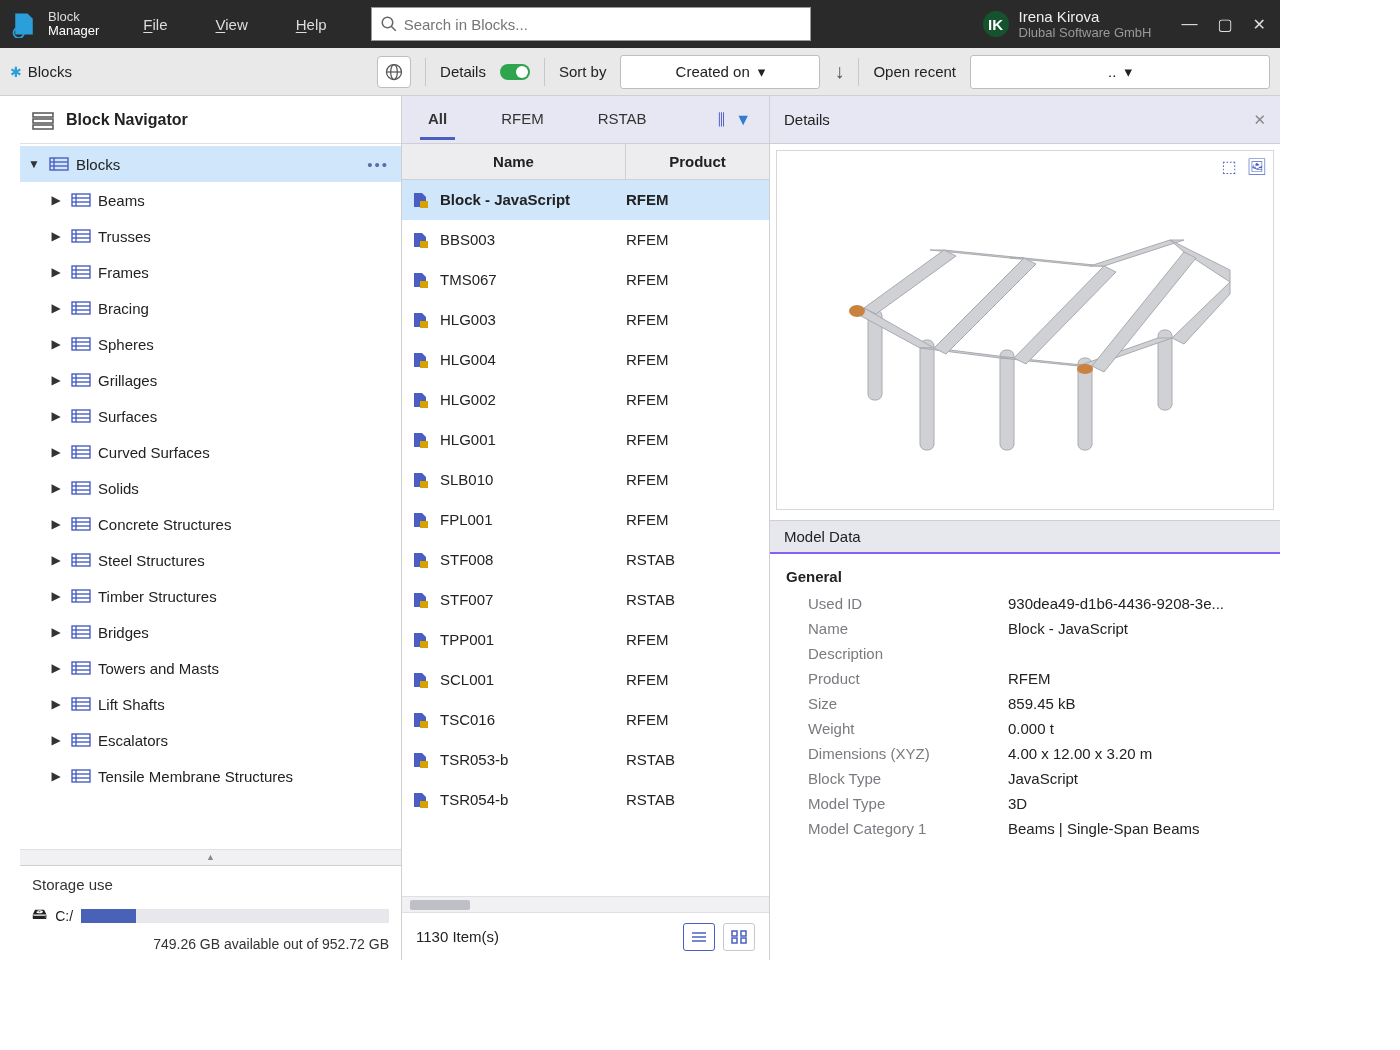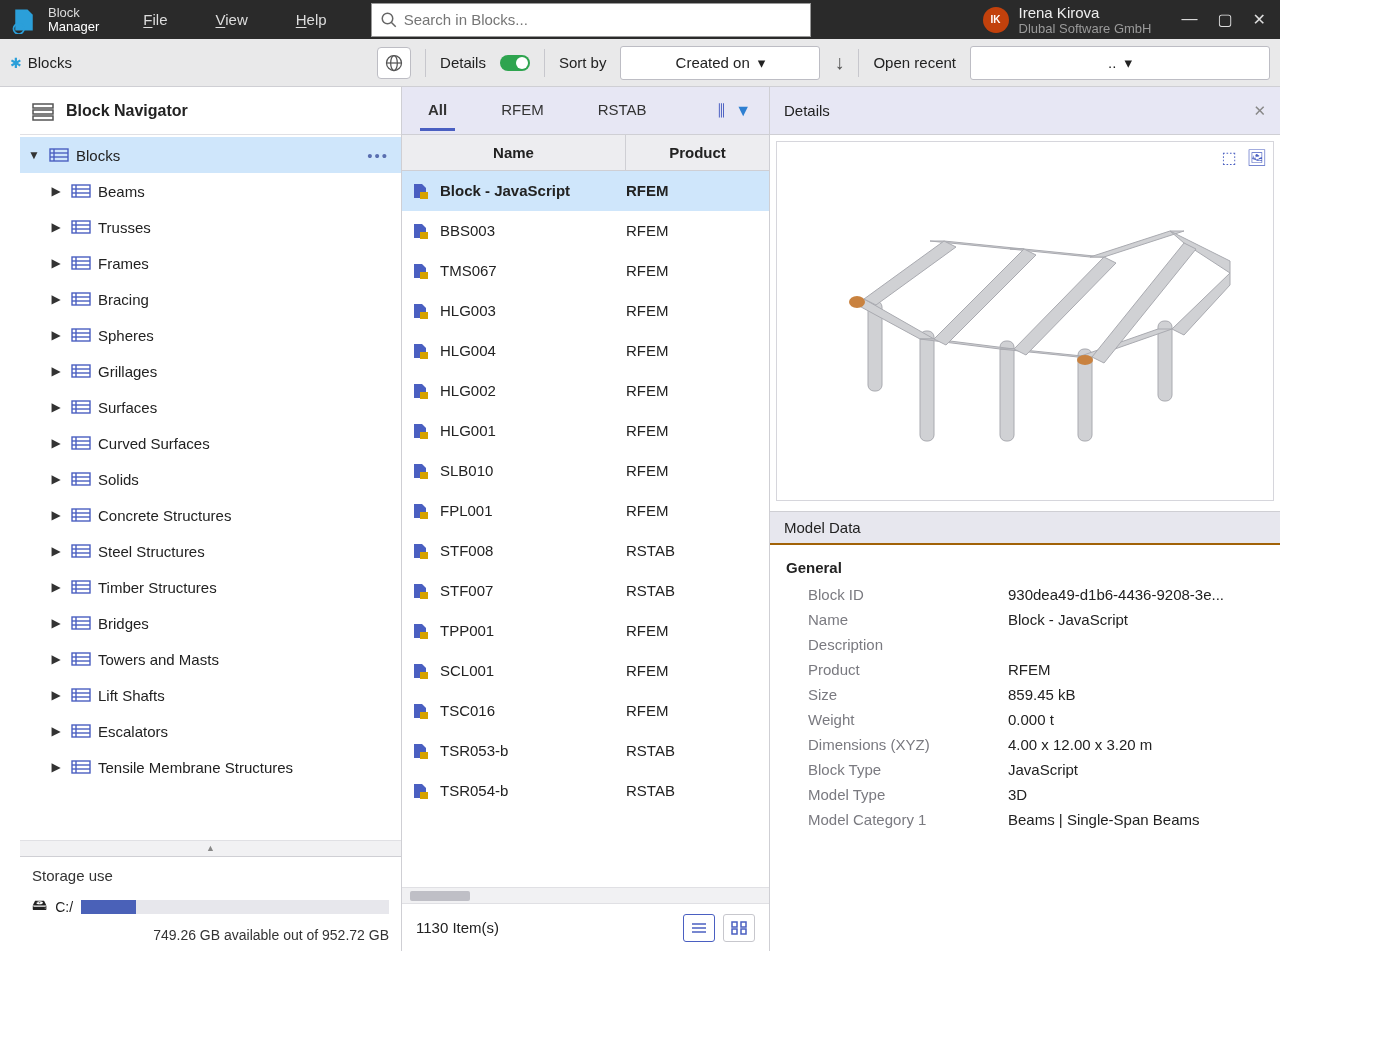--- a/index.html
+++ b/index.html
@@ -1,31 +1,31 @@
 <!DOCTYPE html>
 <html><head>
 <meta charset="utf-8">
 <style>
 *{box-sizing:border-box;margin:0;padding:0;font-family:"Segoe UI",Arial,sans-serif;}
 html,body{width:1280px;height:960px;overflow:hidden;background:#fff;color:#222;}
 
-.titlebar{height:39px;background:#2a2a2a;color:#ddd;display:flex;align-items:center;}
+.titlebar{height:48px;background:#2a2a2a;color:#ddd;display:flex;align-items:center;}
 .logo{width:48px;height:48px;display:flex;align-items:center;justify-content:center;}
 .logo svg{width:28px;height:28px;}
 .app-title{display:flex;flex-direction:column;line-height:1.05;font-size:13px;padding-right:20px;}
 .app-title .l1{color:#ddd;}
 .app-title .l2{color:#ffffff;}
 .menu{display:flex;gap:48px;padding:0 24px;font-size:15px;}
 .menu span{cursor:pointer;text-align:right;}
 .menu u{text-decoration:underline;text-underline-offset:2px;}
 .searchwrap{flex:0 0 440px;margin-left:20px;height:34px;background:#fff;display:flex;align-items:center;padding:0 8px;border:1px solid #999;}
 .searchwrap svg{width:18px;height:18px;stroke:#666;fill:none;margin-right:6px;}
 .searchwrap input{border:none;outline:none;font-size:15px;flex:1;color:#666;}
 .userblk{margin-left:auto;display:flex;align-items:center;gap:10px;padding-left:24px;}
-.avatar{width:26px;height:26px;border-radius:50%;background:#c2410c;color:#fff;font-size:10px;font-weight:600;display:flex;align-items:center;justify-content:center;}
+.avatar{width:26px;height:26px;border-radius:50%;background:#14532d;color:#fff;font-size:15px;font-weight:600;display:flex;align-items:center;justify-content:center;}
 .userblk .nm{font-size:15px;color:#eee;}
 .userblk .co{font-size:13px;color:#9a9a9a;}
 .winbtns{margin-left:30px;display:flex;gap:20px;padding-right:14px;color:#ddd;font-size:16px;}
 
 .toolbar{height:48px;background:#e9e9ea;border-bottom:1px solid #cfcfd4;display:flex;align-items:center;padding:0 10px;gap:14px;font-size:15px;}
 .toolbar .path{display:flex;align-items:center;gap:6px;}
 .toolbar .gear{color:#2b9fd9;font-size:14px;}
 .toolbar .spacer{flex:1;}
 .icobtn{width:34px;height:32px;background:#fff;border:1px solid #bdbdc4;border-radius:4px;display:flex;align-items:center;justify-content:center;}
 .sep{width:1px;height:28px;background:#c7c7cd;}
@@ -79,21 +79,21 @@
 .footer{height:48px;display:flex;align-items:center;justify-content:space-between;padding:0 14px;font-size:15px;border-top:1px solid #e0e0e4;}
 .footer .vicons{display:flex;gap:8px;}
 .vbtn{width:32px;height:28px;border:1px solid #c7c7cd;border-radius:3px;display:flex;align-items:center;justify-content:center;}
 .vbtn.active{border-color:#4a5fc1;}
 
 .right{flex:1;display:flex;flex-direction:column;min-height:0;}
 .rhdr{height:48px;background:#e7e7f4;border-bottom:1px solid #cfcfd4;display:flex;align-items:center;padding:0 14px;font-size:15px;justify-content:space-between;}
 .preview{height:360px;border:1px solid #d6d6dc;margin:6px 6px 10px 6px;background:#fff;position:relative;display:flex;align-items:center;justify-content:center;}
 .preview .picons{position:absolute;top:6px;right:6px;display:flex;gap:10px;color:#4a5fc1;font-size:16px;}
 .preview svg{width:430px;height:300px;}
-.sectionhdr{height:34px;background:#e7e7ee;border-top:1px solid #cfcfd4;border-bottom:2px solid #a16207;display:flex;align-items:center;padding:0 14px;font-size:15px;}
+.sectionhdr{height:34px;background:#e7e7ee;border-top:1px solid #cfcfd4;border-bottom:2px solid #8b5cf6;display:flex;align-items:center;padding:0 14px;font-size:15px;}
 .propscroll{flex:1;overflow-y:auto;padding:6px 0 6px 10px;}
 .grp{font-weight:700;font-size:15px;padding:8px 6px 6px;}
 .kv{display:flex;font-size:15px;padding:4px 6px 4px 28px;}
 .kv .k{width:200px;color:#7a7a80;}
 .kv .v{flex:1;color:#222;}
 
 ::-webkit-scrollbar{width:14px;height:14px;}
 ::-webkit-scrollbar-track{background:#f1f1f3;}
 ::-webkit-scrollbar-thumb{background:#bfbfc6;border-radius:2px;}
 </style>
@@ -653,21 +653,21 @@
         <polygon points="362,158 420,102 420,114 374,164"></polygon>
         </g>
         <ellipse cx="47" cy="131" rx="8" ry="6" fill="#c9823f"></ellipse>
         <ellipse cx="275" cy="189" rx="8" ry="5" fill="#c9823f"></ellipse>
       </svg>
     </div>
     <div class="sectionhdr">Model Data</div>
     <div class="propscroll" id="props">
       <div class="grp">General</div>
     <div class="kv">
-          <span class="k">Block ID</span>
+          <span class="k">Used ID</span>
           <span class="v">930dea49-d1b6-4436-9208-3e...</span>
         </div>
         <div class="kv">
           <span class="k">Name</span>
           <span class="v">Block - JavaScript</span>
         </div>
         <div class="kv">
           <span class="k">Description</span>
           <span class="v"></span>
         </div>

